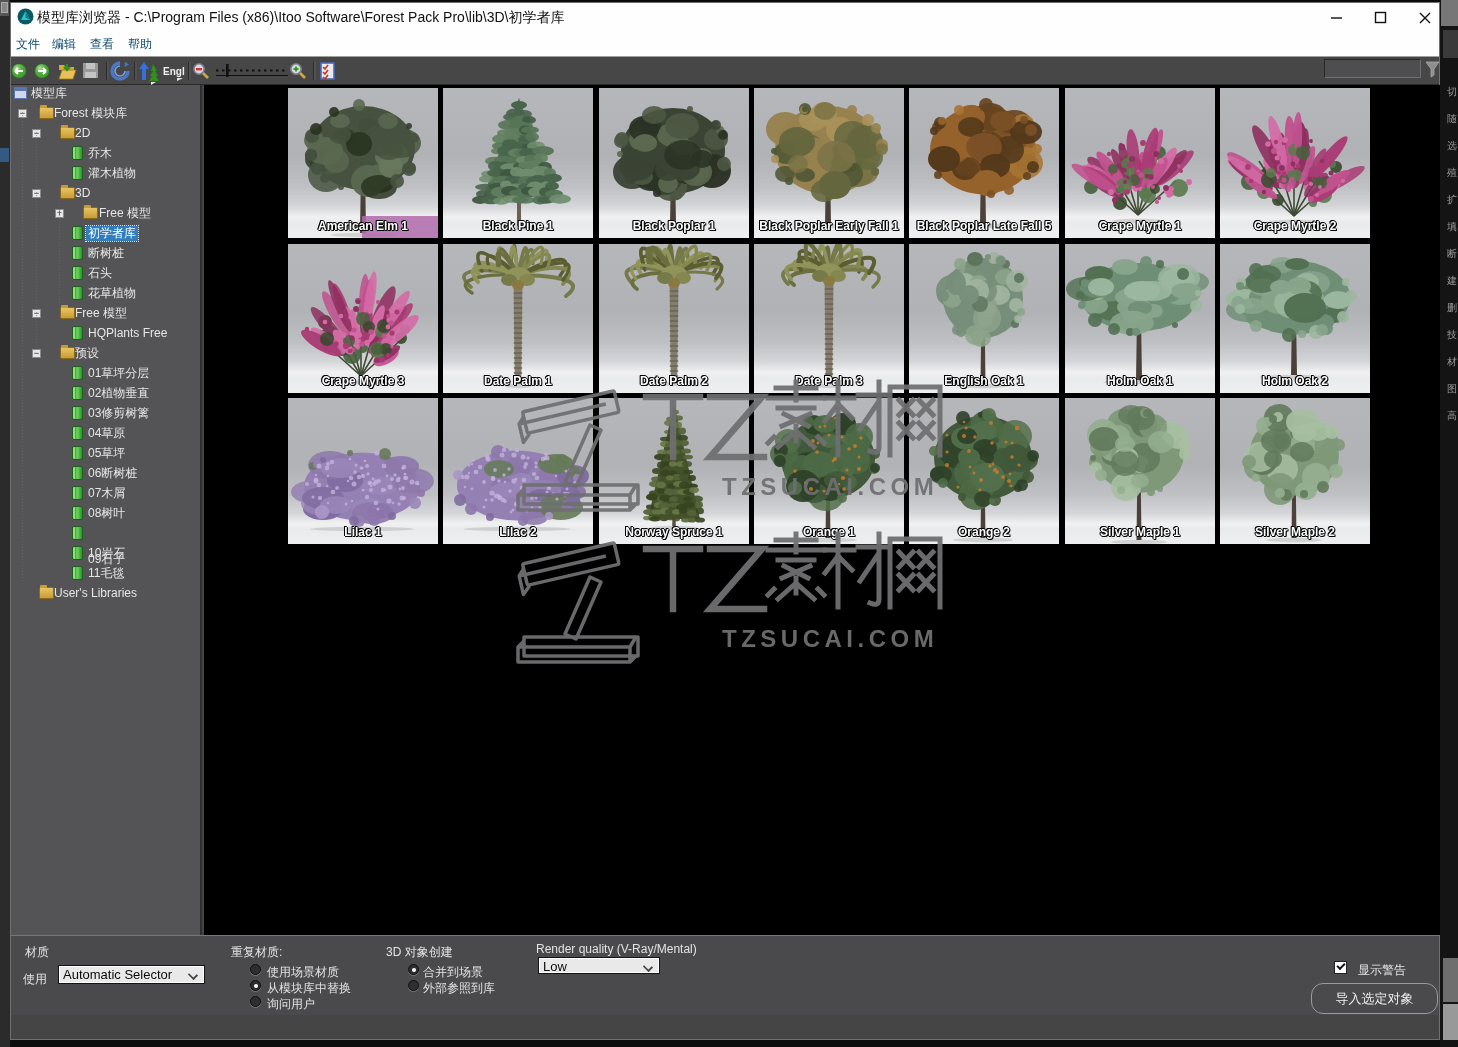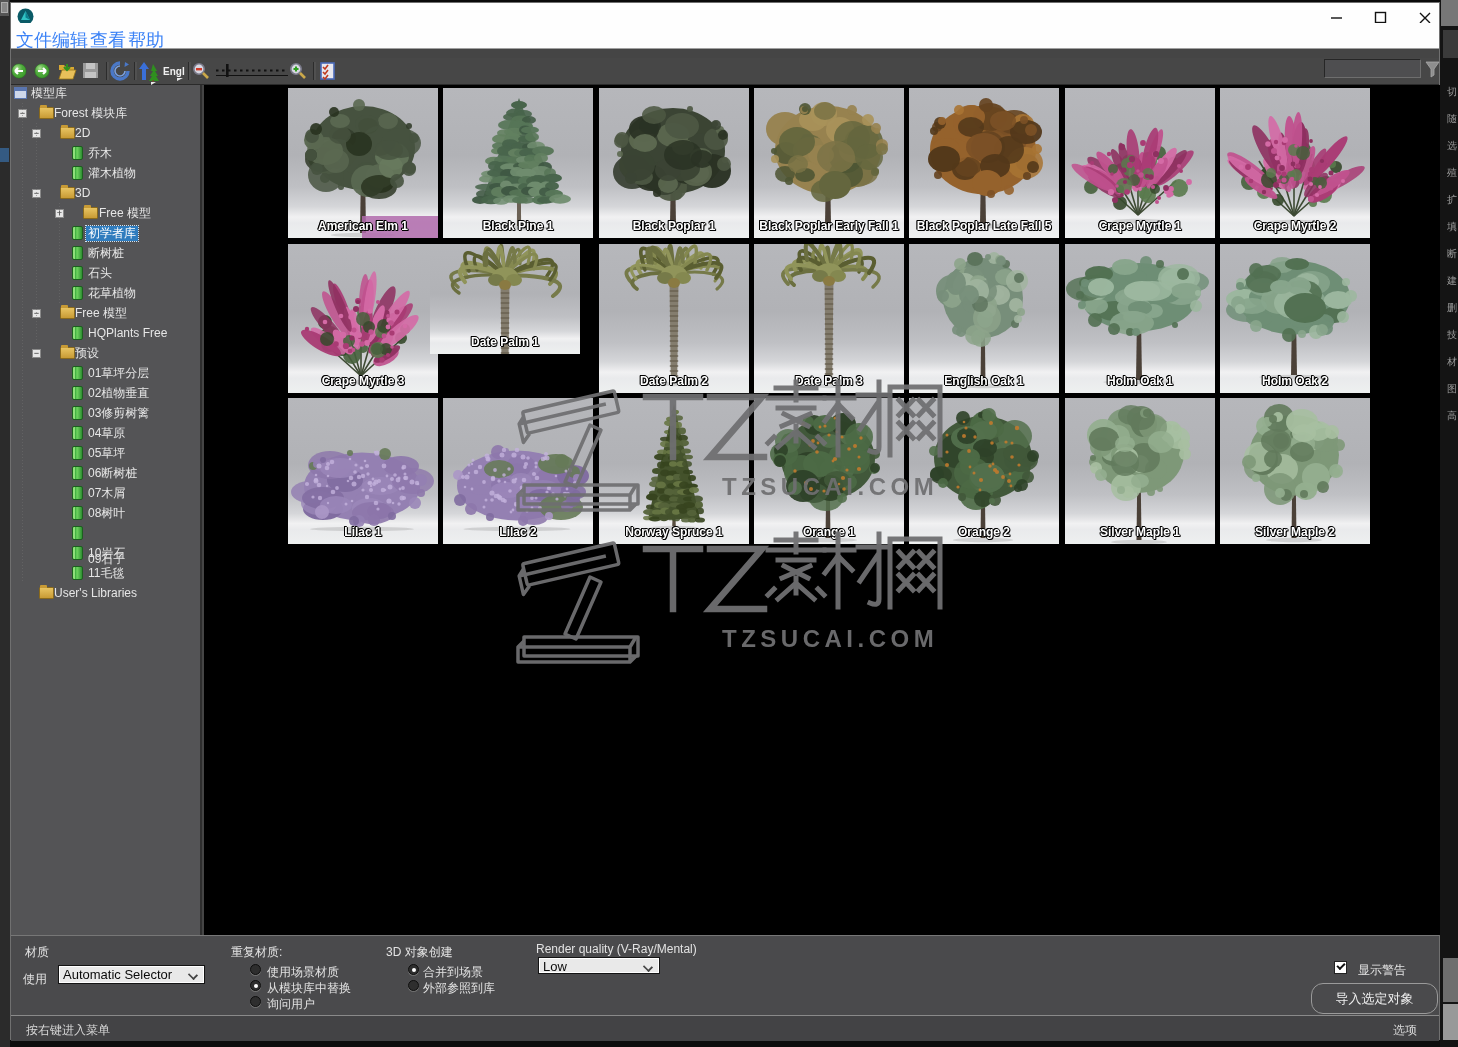--- a/index.html
+++ b/index.html
@@ -1,18 +1,18 @@
 <!DOCTYPE html>
 <html><head><meta charset="utf-8"><style>
 * {margin:0;padding:0;box-sizing:border-box}
 html,body {width:1458px;height:1047px;background:#0a0a0a;font-family:"Liberation Sans",sans-serif;overflow:hidden;position:relative}
 #win {position:absolute;left:10px;top:2px;width:1430px;height:1038px;background:#454545;border:1px solid #707070}
 #title {position:absolute;left:0;top:0;width:100%;height:28px;background:#fefefe;color:#111;font-size:14px}
 #title .tt {position:absolute;left:26px;top:6px;white-space:nowrap}
-#menu {position:absolute;left:0;top:20px;width:100%;height:26px;background:#fefefe;color:#3b82f6;font-size:18px;border-bottom:1px solid #a0a0a0}
+#menu {position:absolute;left:0;top:28px;width:100%;height:26px;background:#fefefe;color:#0c4a6e;font-size:12px;border-bottom:1px solid #a0a0a0}
 #menu span {position:absolute;top:5px}
 #toolbar {position:absolute;left:0;top:55px;width:100%;height:27px;background:#474747;border-bottom:1px solid #2a2a2a}
 #tpanel {position:absolute;left:0;top:82px;width:191px;height:850px;background:#545456;border-right:2px solid #2e2e2e;font-size:12px;color:#e6e6e6}
 #content {position:absolute;left:193px;top:82px;width:1236px;height:850px;background:#000}
 .tile {position:absolute;width:150px;overflow:hidden;background:linear-gradient(180deg,#b6b7bb 0%,#b1b2b6 45%,#bfc0c4 66%,#d5d6d9 79%,#f1f1f2 86%,#e9eaec 90%,#eef0f0 100%)}
 .tile svg {position:absolute;left:0;top:0}
 .tlab {position:absolute;left:0;right:0;bottom:5px;text-align:center;font-size:12px;font-weight:bold;color:#fff;
  text-shadow:-1px 0 #000,1px 0 #000,0 -1px #000,0 1px #000,1px 1px #000,-1px -1px #000;letter-spacing:0}
 .selband {position:absolute;left:74px;right:0;top:128px;bottom:0;background:#b06aab;opacity:0.85}
 .ttxt,.tsel {position:absolute;white-space:nowrap;height:15px;line-height:15px}
@@ -60,20 +60,21 @@
 <div style="position:absolute;left:1443px;top:1004px;width:15px;height:36px;background:#999"></div>
 <div style="position:absolute;left:10px;top:1040px;width:1430px;height:7px;background:#0d0d0d"></div>
 
 <div id="win">
  <div id="title">
   <svg style="position:absolute;left:6px;top:5px" width="17" height="17" viewBox="0 0 17 17">
         <circle cx="8.5" cy="8.5" r="8" fill="#0a5a66"></circle>
         <path d="M4,12 L8.5,3 L13,12 Z" fill="#2fc4c4"></path>
         <path d="M8.5,3 L13,12 L8.5,9.5 Z" fill="#0e7f8c"></path>
       </svg>
+  <div class="tt">模型库浏览器 - C:\Program Files (x86)\Itoo Software\Forest Pack Pro\lib\3D\初学者库</div>
   <svg style="position:absolute;right:-4px;top:0" width="120" height="28" viewBox="0 0 120 28">
         <g stroke="#111" stroke-width="1.4" fill="none">
           <path d="M8,15 h11"></path>
           <rect x="52.5" y="9.5" width="10" height="10"></rect>
           <path d="M97,10 l10,10 M107,10 l-10,10"></path>
         </g>
       </svg>
  </div>
  <div id="menu">
       <span style="left:5px">文件</span>
@@ -244,24 +245,20 @@
    <div class="radio on" style="left:397px;top:28px"></div>
       <div class="olab" style="left:412px;top:28px">合并到场景</div>
    <div class="radio" style="left:397px;top:44px"></div>
       <div class="olab" style="left:412px;top:44px">外部参照到库</div>
    <div class="olab" style="left:525px;top:6px">Render quality (V-Ray/Mental)</div>
    <div class="dd" style="left:527px;top:21px;width:122px;height:17px">Low</div>
    <div class="cbx"></div>
       <div class="olab" style="left:1347px;top:26px">显示警告</div>
    <div id="btnimp">导入选定对象</div>
  </div>
- <div id="status">
-      <span style="position:absolute;left:15px;top:6px">按右键进入菜单</span>
-      <span style="position:absolute;left:1382px;top:6px">选项</span>
-    </div>
 </div>
 
 <div class="tile" style="left:288px;top:88px;height:150px">
     <svg width="150" height="150" viewBox="0 0 150 150">
       <ellipse cx="75" cy="147" rx="32.2" ry="2.2" fill="#a2a2a4" opacity="0.38"></ellipse>
       <path d="M73.3,60.0 L76.7,60.0 L78.0,145 L72.0,145 Z" fill="#4b4138"></path>
       <path d="M75,84.0 L52.0,60.0" stroke="#4b4138" stroke-width="2" fill="none"></path>
       <path d="M75,79.2 L96.85,50.4" stroke="#4b4138" stroke-width="2" fill="none"></path>
       <ellipse cx="75" cy="60.0" rx="52" ry="42" fill="#46523f"></ellipse>
       <ellipse cx="39" cy="69" rx="19" ry="17" fill="#687a5e" opacity="0.89"></ellipse>
@@ -835,21 +832,21 @@
       <circle cx="104" cy="89" r="2.6" fill="#a93b74"></circle>
       <circle cx="100" cy="72" r="1.9" fill="#c0528e"></circle>
       <circle cx="100" cy="83" r="2.4" fill="#d46ba6"></circle>
       <circle cx="64" cy="69" r="2.6" fill="#d46ba6"></circle>
       <circle cx="82" cy="67" r="2.7" fill="#d46ba6"></circle>
       <circle cx="48" cy="100" r="2.8" fill="#a93b74"></circle>
       <circle cx="64" cy="94" r="2.6" fill="#8e3060"></circle>
     </svg>
     <div class="tlab">Crape Myrtle 3</div>
   </div>
-<div class="tile" style="left:430px;top:244px;height:110px">
+<div class="tile" style="left:443px;top:244px;height:149px">
     <svg width="150" height="149" viewBox="0 0 150 149">
       <ellipse cx="75" cy="142" rx="13" ry="2.2" fill="#a2a2a4" opacity="0.38"></ellipse>
       <path d="M70.5,38 L79.5,38 L78.2,140 L71.8,140 Z" fill="#847d6e"></path>
       <line x1="70.8" y1="44" x2="79.2" y2="44" stroke="#675f50" stroke-width="1.4"></line>
       <line x1="70.8" y1="49" x2="79.2" y2="49" stroke="#675f50" stroke-width="1.4"></line>
       <line x1="70.8" y1="54" x2="79.2" y2="54" stroke="#675f50" stroke-width="1.4"></line>
       <line x1="70.8" y1="59" x2="79.2" y2="59" stroke="#675f50" stroke-width="1.4"></line>
       <line x1="70.8" y1="64" x2="79.2" y2="64" stroke="#675f50" stroke-width="1.4"></line>
       <line x1="70.8" y1="69" x2="79.2" y2="69" stroke="#675f50" stroke-width="1.4"></line>
       <line x1="70.8" y1="74" x2="79.2" y2="74" stroke="#675f50" stroke-width="1.4"></line>

